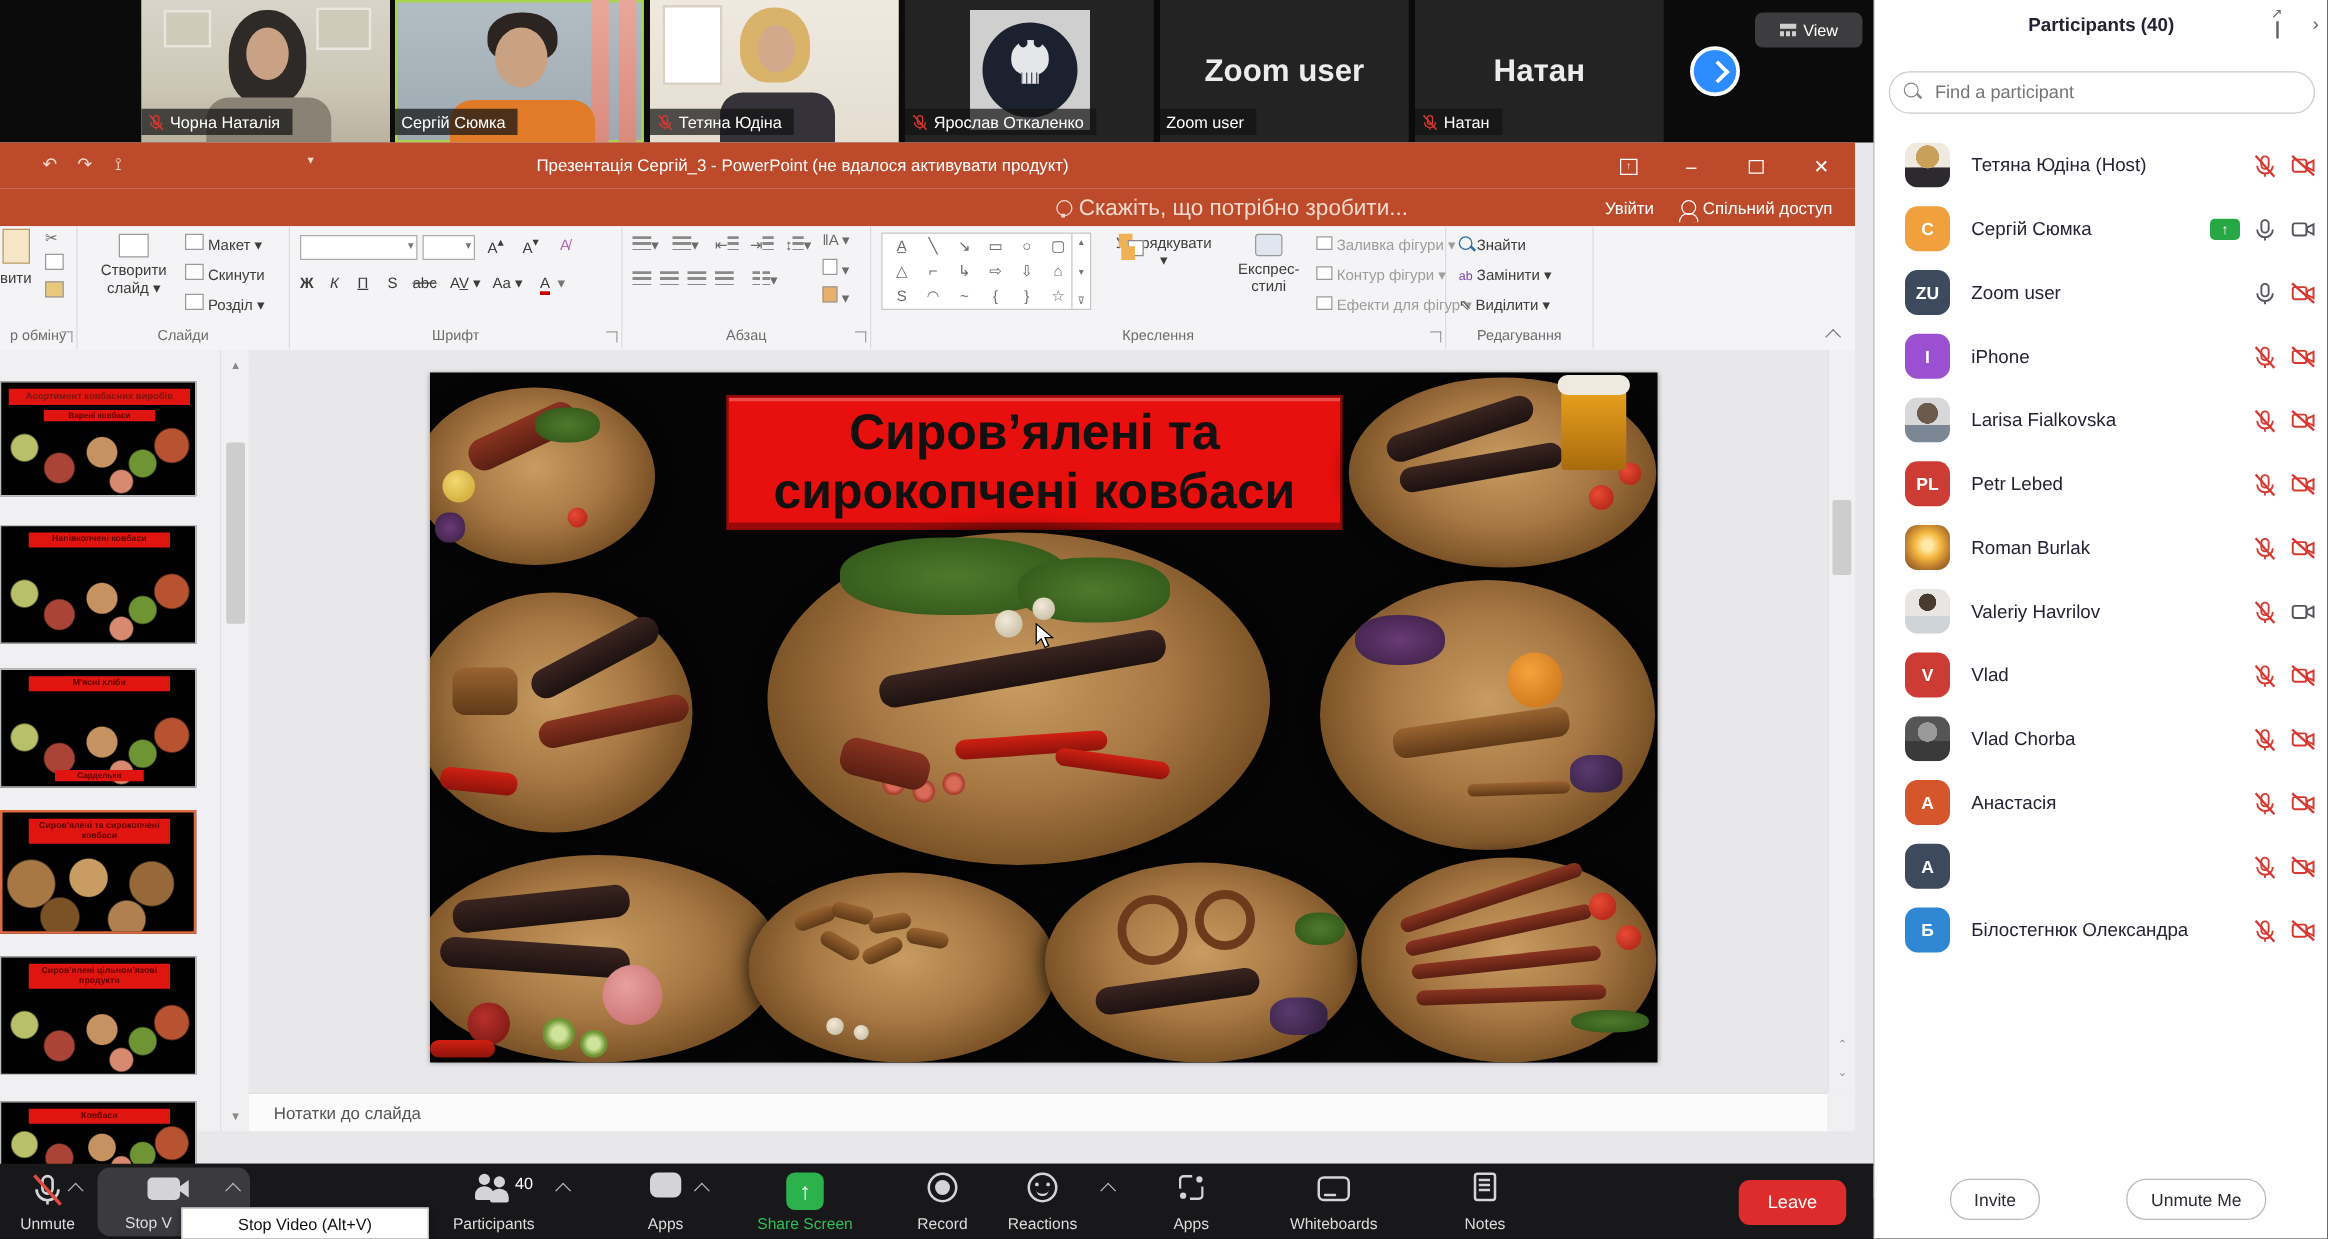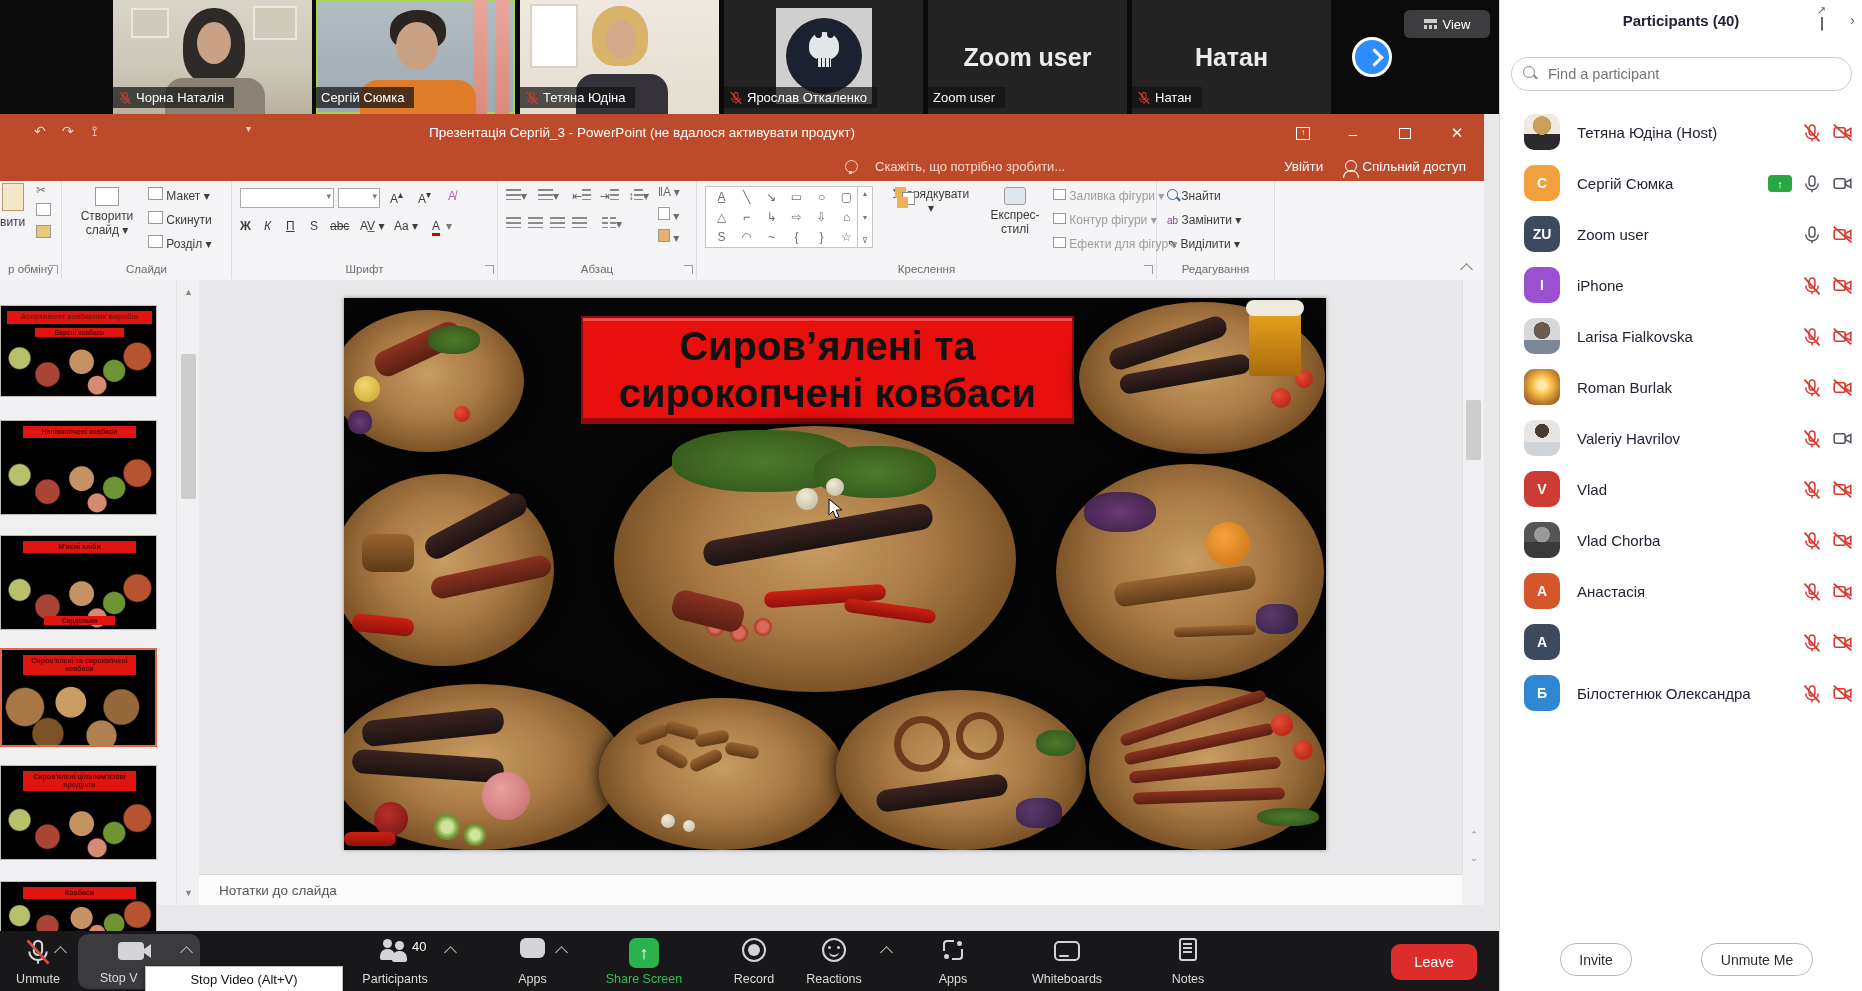--- a/index.html
+++ b/index.html
@@ -41,21 +41,21 @@
   
   #ppt{position:absolute;left:0;top:114px;width:1499px;height:817px;background:#e8e8ea;}
   #ppt-title{position:absolute;left:0;top:0;width:1484px;height:37px;background:#be4a2c;color:#fff;}
   #ppt-title .ttl{position:absolute;left:0;right:200px;top:0;height:37px;display:flex;align-items:center;justify-content:center;
      font-size:13.5px;color:#fff;white-space:nowrap;}
   .qat{position:absolute;top:9px;color:#f6d9cf;font-size:14px;}
   .winbtn{position:absolute;top:7px;width:34px;height:24px;display:flex;align-items:center;justify-content:center;color:#fff;font-size:15px;}
   .restore{width:10px;height:9px;border:1.4px solid #fff;position:relative;}
   .ribopt{width:12px;height:11px;border:1.4px solid #fff;position:relative;font-size:8px;line-height:9px;text-align:center;}
   #tabs{position:absolute;left:0;top:37px;width:1484px;height:30px;background:#be4a2c;display:flex;color:#fff;font-size:14px;}
-  .tellme{position:absolute;left:845px;top:0;height:30px;display:flex;align-items:center;gap:17px;color:#f3d9cd;font-size:13px;justify-content:flex-end;}
+  .tellme{position:absolute;left:845px;top:0;height:30px;display:flex;align-items:center;gap:5px;color:#f3d9cd;font-size:18px;justify-content:flex-end;}
   .bulb{width:11px;height:11px;border:1.5px solid #f3d9cd;border-radius:50%;position:relative;}
   .bulb:after{content:"";position:absolute;left:3px;top:10px;width:3px;height:3px;background:#f3d9cd;}
   .tabs-right{position:absolute;right:18px;top:0;height:30px;display:flex;align-items:center;gap:22px;font-size:13.5px;color:#fff;}
   .person-ic{width:10px;height:10px;border:1.5px solid #fff;border-radius:50%;position:relative;margin-right:5px;display:inline-block;}
   .person-ic:after{content:"";position:absolute;left:-3px;top:9px;width:14px;height:7px;border:1.5px solid #fff;border-bottom:0;border-radius:8px 8px 0 0;}
 
   #ribbon{position:absolute;left:0;top:67px;width:1484px;height:99px;background:#f4f3f5;border-bottom:1px solid #d2d0d4;
     font-size:12px;color:#3c3c3c;}
   .rgroup{position:absolute;top:0;height:98px;border-right:1px solid #dddbdf;box-sizing:border-box;}
   .glabel{position:absolute;bottom:4px;left:0;right:0;text-align:center;font-size:11.5px;color:#6d6d6d;white-space:nowrap;overflow:hidden;}
@@ -782,20 +782,37 @@
     <line x1="3" y1="2" x2="21" y2="22" stroke="#d7382f" stroke-width="2.2"></line>
             </svg>
             <svg width="21" height="21" viewBox="0 0 24 24">
     <rect x="2.5" y="6.5" width="12.5" height="11" rx="2" fill="none" stroke="#d7382f" stroke-width="1.8"></rect>
     <path d="M15.5 10.5 L21.5 7.5 V16.5 L15.5 13.5 Z" fill="none" stroke="#d7382f" stroke-width="1.8"></path>
     <line x1="2" y1="3" x2="22" y2="21" stroke="#d7382f" stroke-width="2.2"></line>
             </svg>
           </div>
         </div>
         <div class="prow">
+          <div class="pavatar" style="background: rgb(204, 60, 53);">PL</div>
+          <div class="pname">Petr Lebed</div>
+          <div class="picons">
+            <svg width="20" height="20" viewBox="0 0 24 24">
+    <rect x="8.5" y="2.5" width="7" height="12" rx="3.5" fill="none" stroke="#d7382f" stroke-width="1.8"></rect>
+    <path d="M4.5 11.5a7.5 7.5 0 0 0 15 0" fill="none" stroke="#d7382f" stroke-width="1.8"></path>
+    <line x1="12" y1="19" x2="12" y2="22" stroke="#d7382f" stroke-width="1.8"></line>
+    <line x1="3" y1="2" x2="21" y2="22" stroke="#d7382f" stroke-width="2.2"></line>
+            </svg>
+            <svg width="21" height="21" viewBox="0 0 24 24">
+    <rect x="2.5" y="6.5" width="12.5" height="11" rx="2" fill="none" stroke="#d7382f" stroke-width="1.8"></rect>
+    <path d="M15.5 10.5 L21.5 7.5 V16.5 L15.5 13.5 Z" fill="none" stroke="#d7382f" stroke-width="1.8"></path>
+    <line x1="2" y1="3" x2="22" y2="21" stroke="#d7382f" stroke-width="2.2"></line>
+            </svg>
+          </div>
+        </div>
+        <div class="prow">
           <div class="pavatar ph-roman"></div>
           <div class="pname">Roman Burlak</div>
           <div class="picons">
             <svg width="20" height="20" viewBox="0 0 24 24">
     <rect x="8.5" y="2.5" width="7" height="12" rx="3.5" fill="none" stroke="#d7382f" stroke-width="1.8"></rect>
     <path d="M4.5 11.5a7.5 7.5 0 0 0 15 0" fill="none" stroke="#d7382f" stroke-width="1.8"></path>
     <line x1="12" y1="19" x2="12" y2="22" stroke="#d7382f" stroke-width="1.8"></line>
     <line x1="3" y1="2" x2="21" y2="22" stroke="#d7382f" stroke-width="2.2"></line>
             </svg>
             <svg width="21" height="21" viewBox="0 0 24 24">

